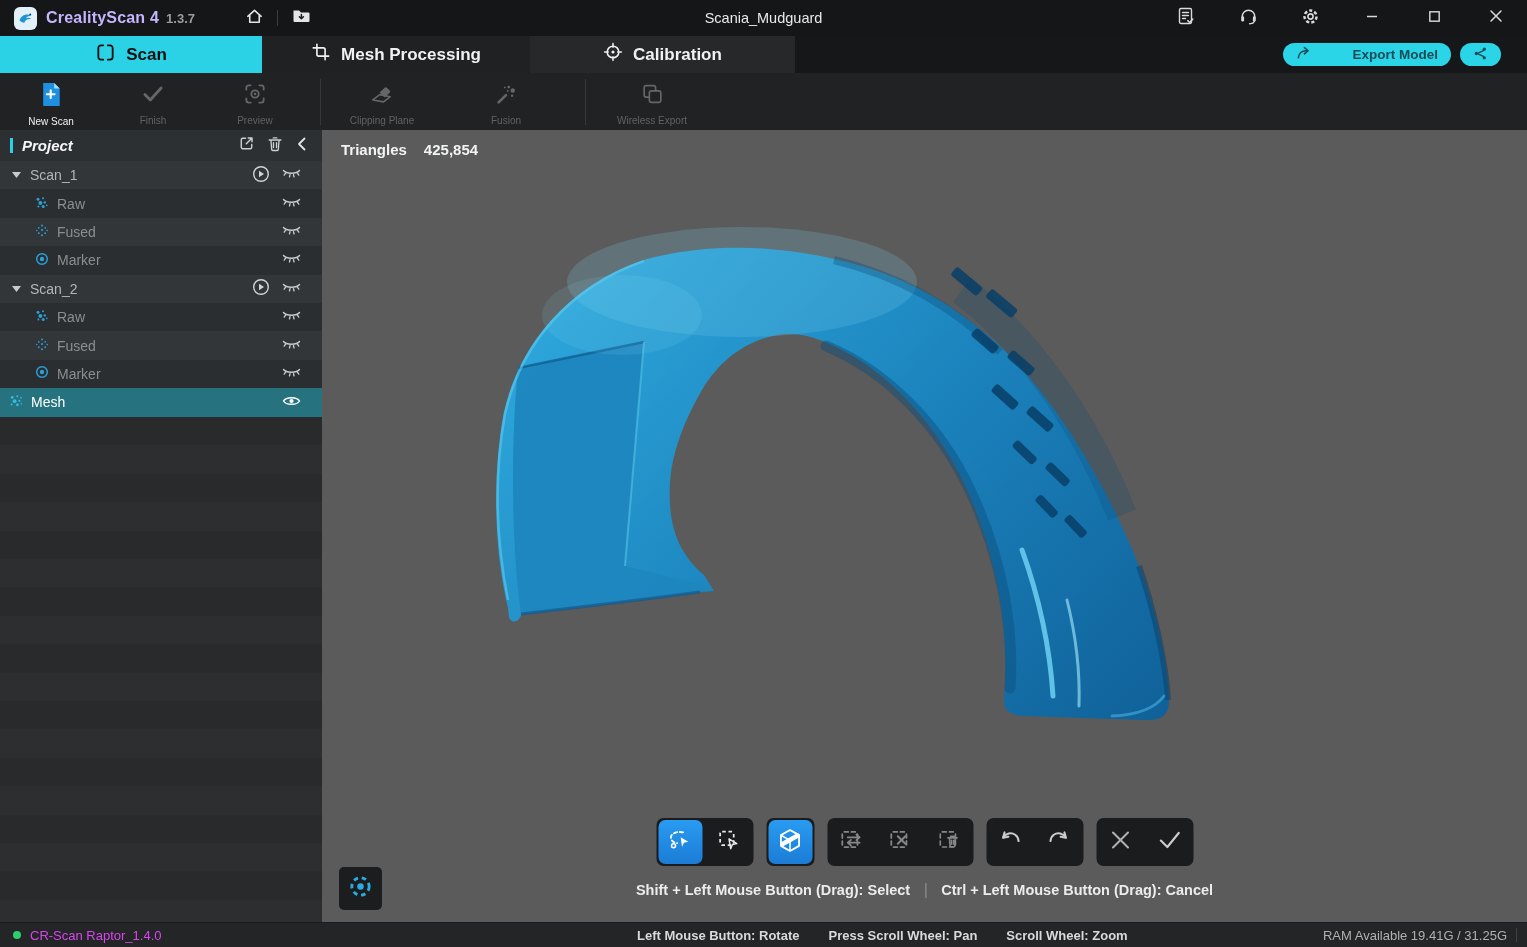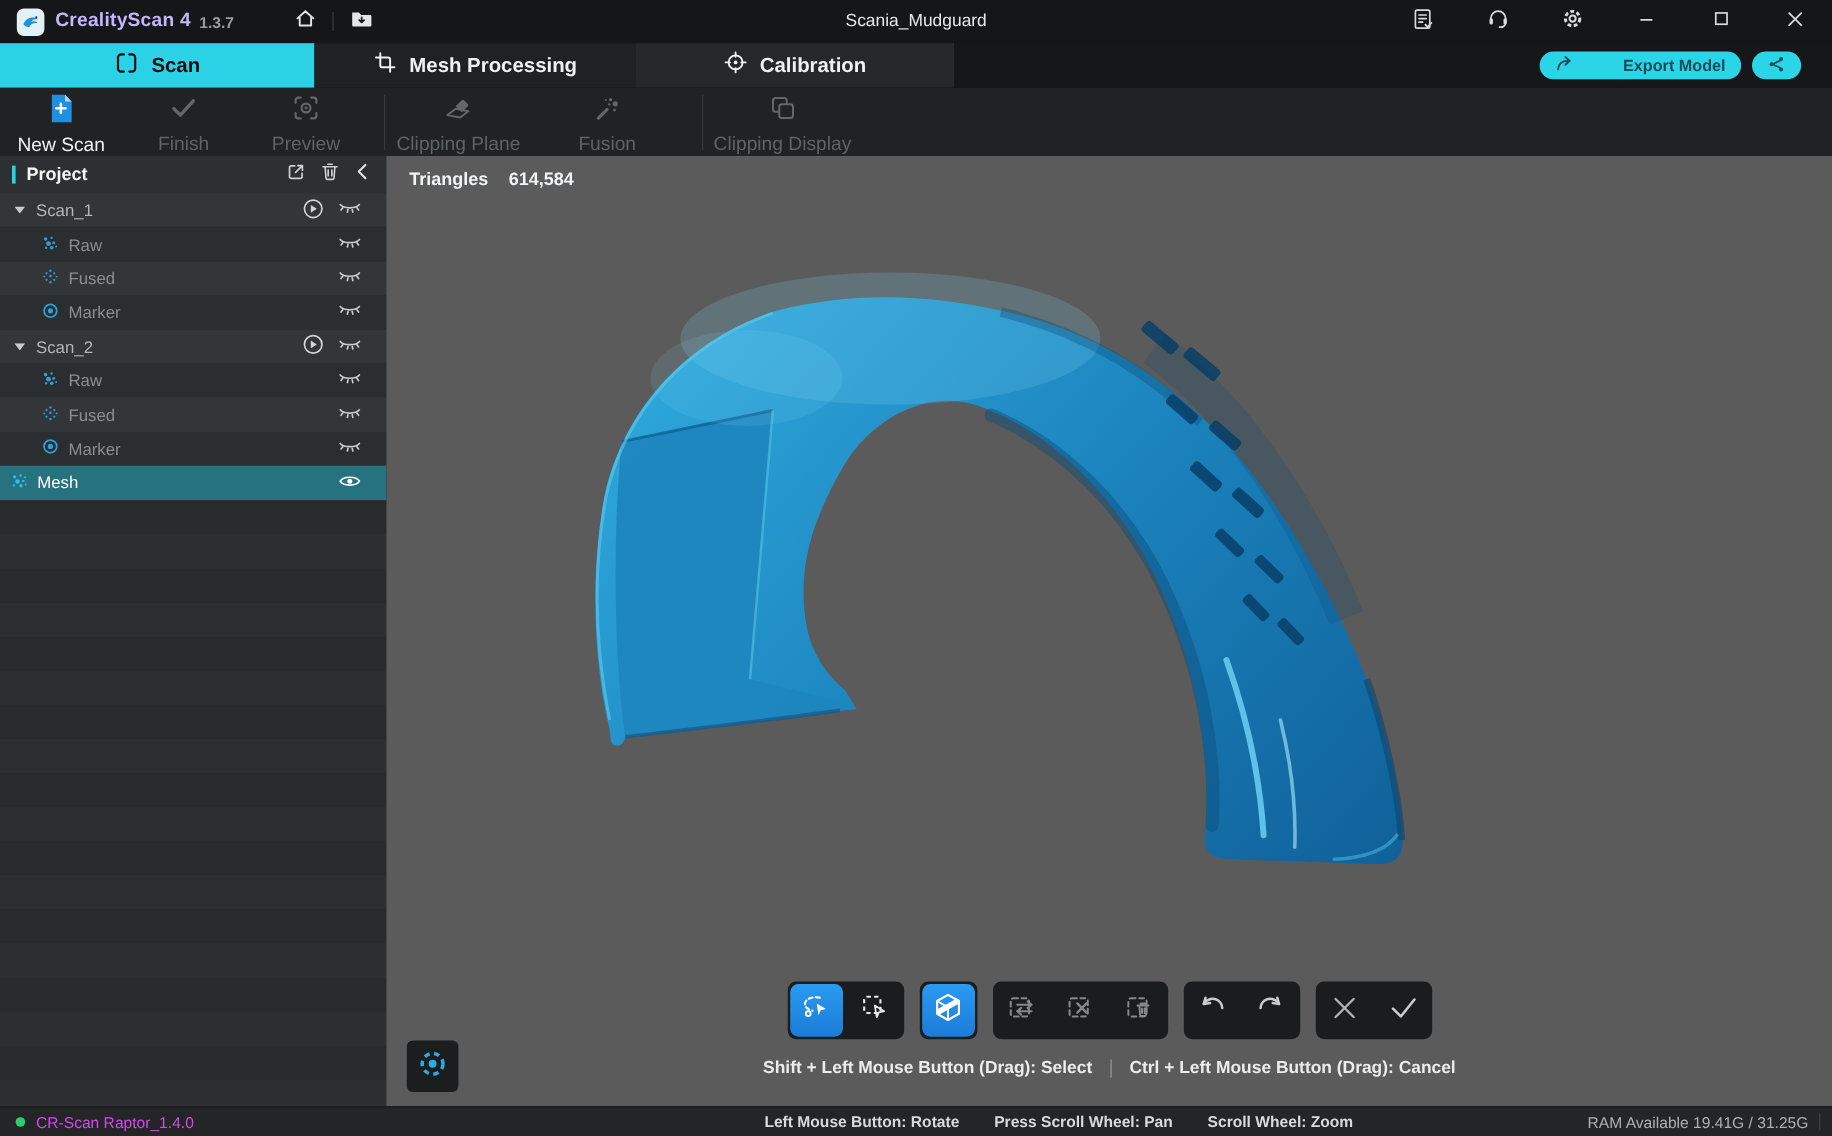--- a/index.html
+++ b/index.html
@@ -32,30 +32,30 @@
   .pill { height:23px; border-radius:12px; background:#2BD5E8; display:flex;
     align-items:center; justify-content:center; gap:6px; color:#174b57;
     font-size:13.5px; font-weight:bold; }
   .pill.export { padding:0 13px;gap:40px; }
   .pill.share { width:41px; }
 
   
   .ribbon { height:57px; background:#202224; display:flex; align-items:center; }
   .r-item { display:flex; flex-direction:column; align-items:center; justify-content:center;
     gap:4px; height:100%; padding-top:4px; }
-  .r-item .lbl { font-size:16px; color:#5f6366; }
+  .r-item .lbl { font-size:10px; color:#5f6366; }
   .r-item.enabled .lbl { color:#f0f1f2; }
   .r-w1 { width:102px; } .r-w2 { width:118px; } .r-w3 { width:130px; } .r-w4 { width:128px; }
   .r-div { width:1px; height:46px; background:#35383b; margin:0 2px 0 14px; }
 
   
   .content { display:flex; height:792px; }
 
   .sidebar { width:322px; background:#282a2c; display:flex; flex-direction:column; flex:none; }
-  .s-head { height:31px; background:#2d3032; display:flex; align-items:center; padding:0 12px 0 10px; }
+  .s-head { height:31px; background:#2d3032; display:flex; align-items:center; padding:0 12px 0 10px;font-style:italic; }
   .s-accent { width:3px; height:15px; background:#2BD2E6; margin-right:9px; }
   .s-title { color:#f5f6f7; font-weight:bold; font-size:15px; }
   .s-head-icons { margin-left:auto; display:flex; align-items:center; gap:10px; }
   .row { height:28.4px; display:flex; align-items:center; font-size:14px; flex:none; }
   .row.odd  { background:#323639; }
   .row.even { background:#2b2e31; }
   .row .expander { margin-left:12px; display:flex; }
   .row .g-label { color:#b3b6b9; margin-left:9px; }
   .row.child { padding-left:35px; }
   .row .c-label { color:#8b8e91; margin-left:8px; }
@@ -282,21 +282,21 @@
     <span class="lbl">Fusion</span>
   </div>
   <div class="r-div"></div>
   <div class="r-item r-w4">
     <span>
       <svg width="25" height="25" viewBox="0 0 24 24">
           <rect x="4" y="3.5" width="11" height="11" rx="2" fill="none" stroke="#63676a" stroke-width="1.6"></rect>
           <rect x="9" y="8.5" width="11" height="11" rx="2" fill="#202224" stroke="#63676a" stroke-width="1.6"></rect>
         </svg>
     </span>
-    <span class="lbl">Clipping Display</span>
+    <span class="lbl">Wireless Export</span>
   </div>
 </div>
 
 <div class="content">
 
   <div class="sidebar">
     <div class="s-head">
       <div class="s-accent"></div>
       <span class="s-title">Project</span>
       <div class="s-head-icons">
@@ -589,21 +589,21 @@
         <rect x="741" y="392" width="26" height="9" rx="3" transform="rotate(46 754 396)"></rect>
       </g>
 
       <path d="M700,420 C718,470 728,520 731,566" stroke="#6FD0F2" stroke-width="5" fill="none" opacity=".85" stroke-linecap="round"></path>
       <path d="M745,470 C755,510 758,545 757,576" stroke="#9FE2F8" stroke-width="3" fill="none" opacity=".65" stroke-linecap="round"></path>
       <path d="M790,586 C812,585 832,580 842,566" stroke="#4DB8E6" stroke-width="3" fill="none" opacity=".55" stroke-linecap="round"></path>
     </svg>
 
     <div class="stats">
       <span>Triangles</span>
-      <span>614,584</span>
+      <span>425,854</span>
     </div>
 
     <div class="bottom-tools">
       <div class="grp">
         <div class="tool active">
           <span>
             <svg width="25" height="25" viewBox="0 0 24 24" fill="none">
                 <path d="M15 4.2C8.6 2.8 3.2 5.6 3.2 9.3c0 2.6 2.5 4.6 6 5.3" stroke="#fff" stroke-width="1.7" stroke-dasharray="3.2 2.5" stroke-linecap="round"></path>
                 <circle cx="5.8" cy="17" r="1.9" stroke="#fff" stroke-width="1.5"></circle>
                 <path d="M12.6 8.8 20 13.3l-4.3.9-1.7 4z" fill="#fff"></path>

